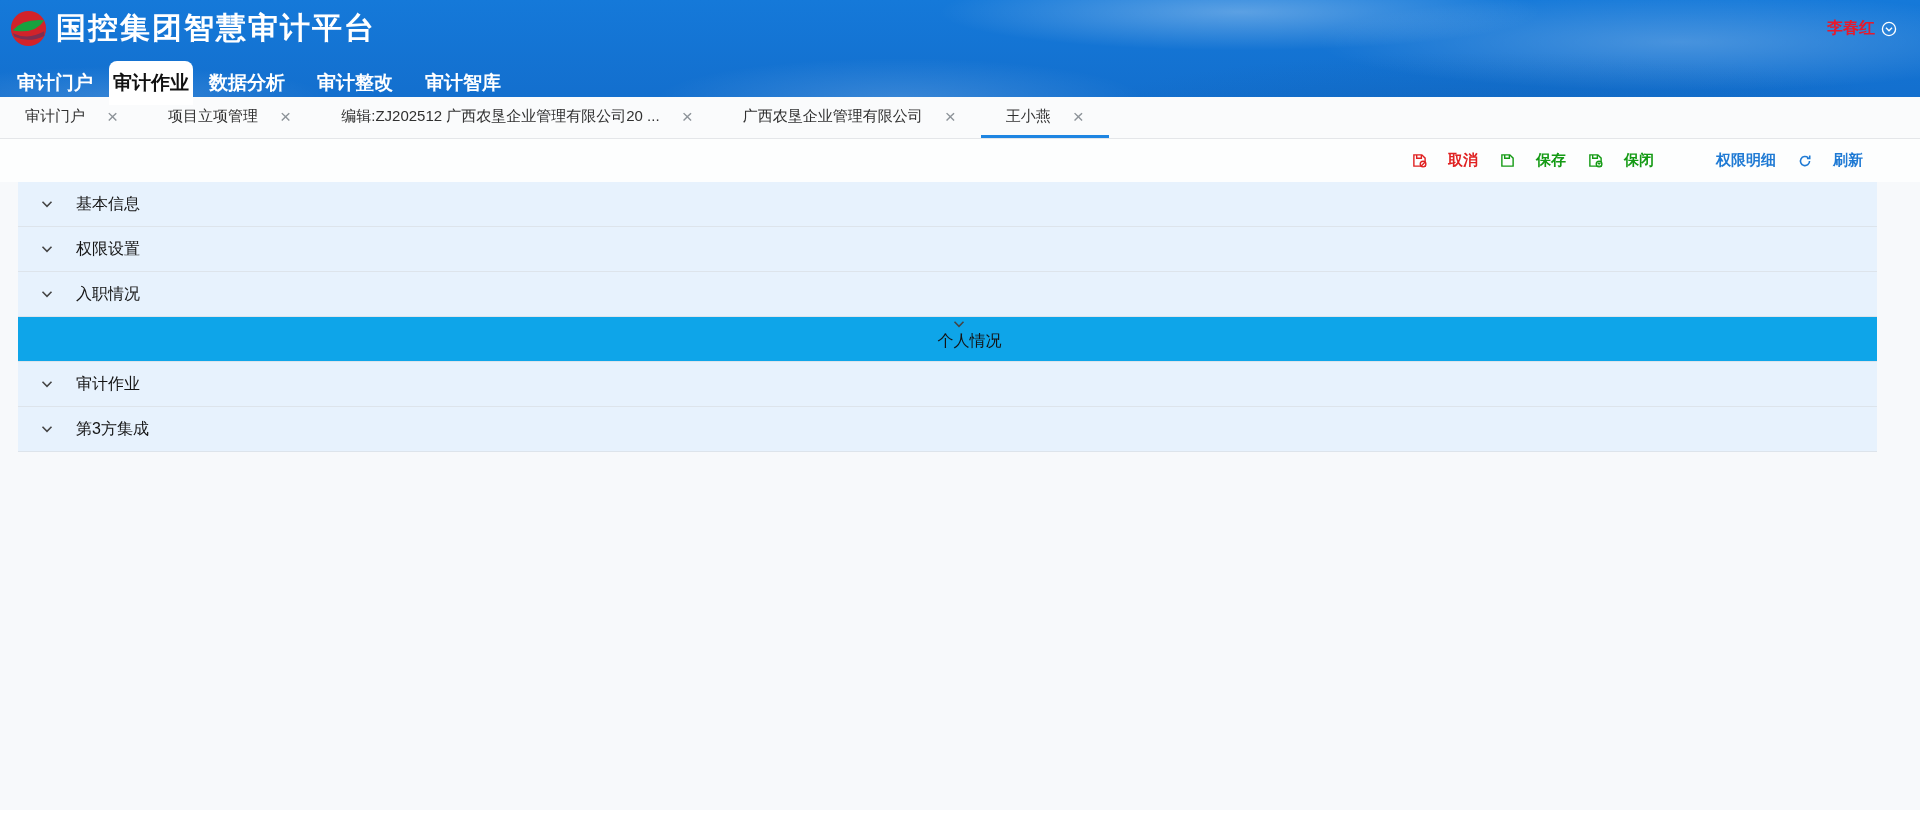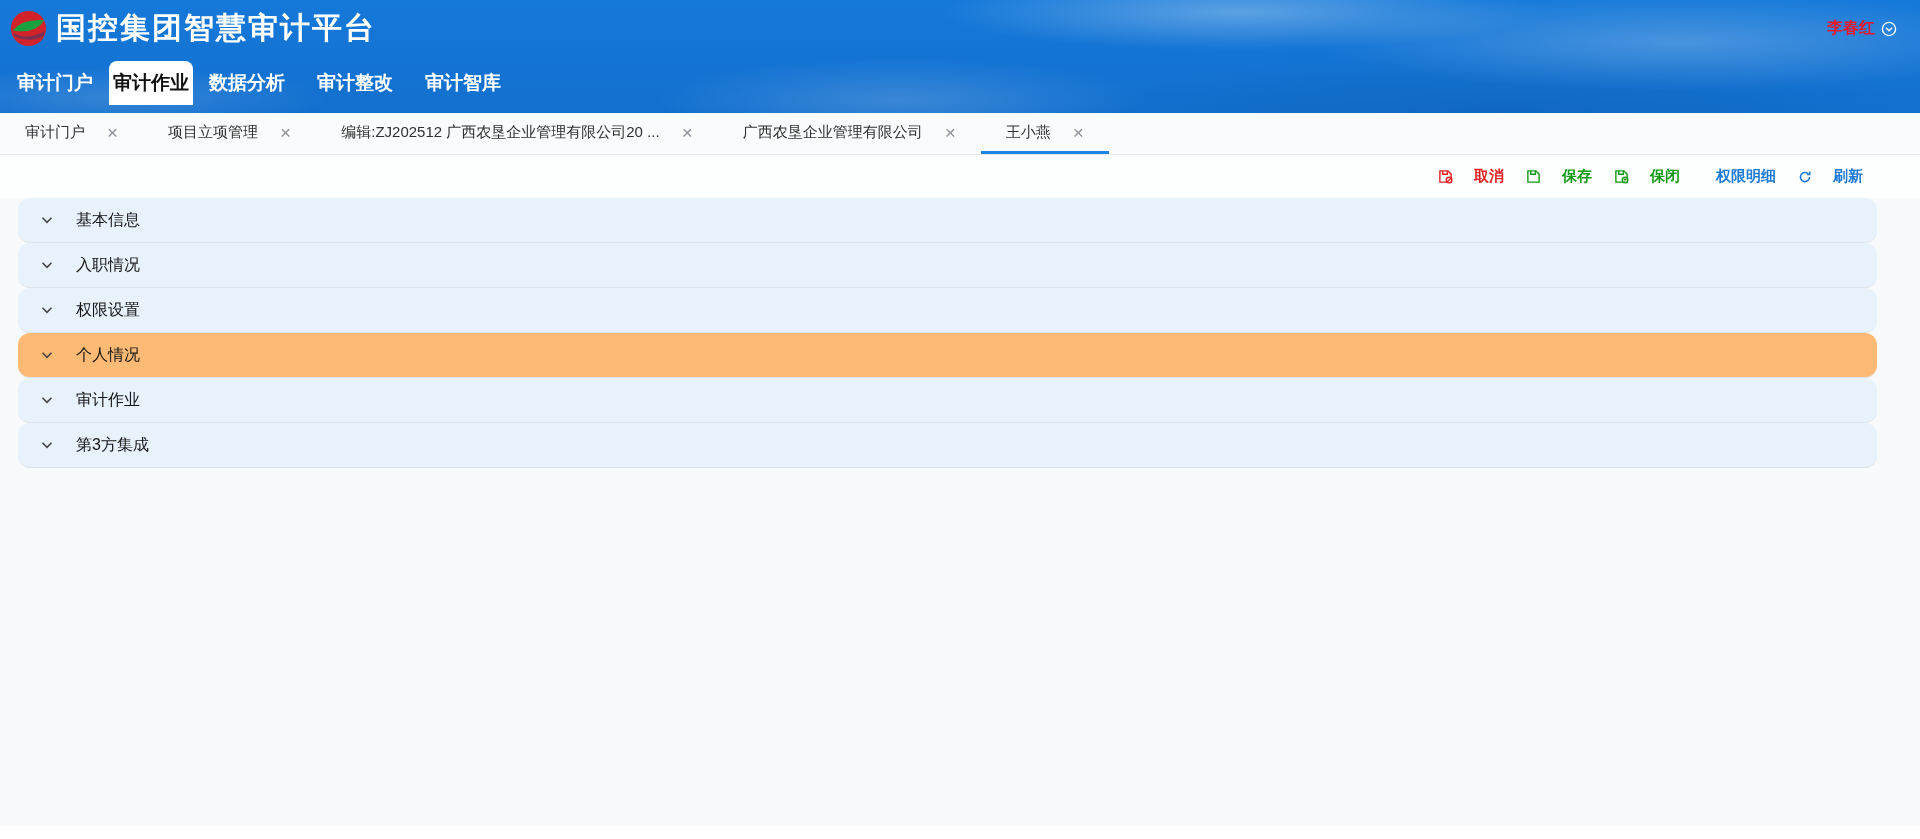--- a/index.html
+++ b/index.html
@@ -1,21 +1,21 @@
 <!DOCTYPE html>
 <html><head>
 <meta charset="utf-8">
 <style>
   * { box-sizing: border-box; margin: 0; padding: 0; }
   html,body { width: 1920px; height: 839px; background: #fff; overflow: hidden;
     font-family: "Liberation Sans", "DejaVu Sans", sans-serif; }
 
   
   .top-chrome {
-    height: 113px; position: relative;
+    height: 97px; position: relative;
     background:
       radial-gradient(ellipse 430px 55px at 1240px 12px, rgba(255,255,255,.30), transparent 70%),
       radial-gradient(ellipse 520px 70px at 1680px 42px, rgba(255,255,255,.22), transparent 70%),
       radial-gradient(ellipse 350px 60px at 900px 100px, rgba(255,255,255,.16), transparent 70%),
       radial-gradient(ellipse 300px 45px at 120px 98px, rgba(255,255,255,.14), transparent 70%),
       radial-gradient(ellipse 600px 90px at 1500px 115px, rgba(13,90,170,.35), transparent 70%),
       linear-gradient(#1579d9, #136fce);
   }
   .titlebar { height: 57px; display: flex; align-items: center; padding: 0 23px 0 10px; }
   .logo { width: 37px; height: 37px; flex: 0 0 auto; }
@@ -44,27 +44,27 @@
   
   .toolbar { height: 43px; background: #fdfefe; display: flex; align-items: center;
     justify-content: flex-end; gap: 22px; padding-right: 57px; }
   .tool-btn { display: inline-flex; align-items: center; gap: 21px; font-size: 15px;
     font-weight: 600; cursor: pointer; background: none; border: none;
     font-family: inherit; }
   .tool-btn svg { display: block; }
   .tool-btn.red { color: #e02121; }
   .tool-btn.green { color: #149a14; }
   .tool-btn.blue { color: #1f7ad4; }
-  .tool-btn.perm { margin-left: 14px; font-family: Liberation Serif, serif; }
+  .tool-btn.perm { margin-left: 40px; font-family: Liberation Serif, serif; }
 
   
   .content { height: 628px; background: #f7f9fb; padding: 0 43px 0 18px; }
   .acc-row { height: 45px; background: #e7f2fd; display: flex; align-items: center;
-    padding-left: 22px; border-bottom: 1px solid #dde4eb; cursor: pointer; border-radius: 12px; }
-  .acc-row.light { background: #fdba74; }
+    padding-left: 22px; border-bottom: 1px solid #dde4eb; cursor: pointer; }
+  .acc-row.light { background: #0ea5e9; flex-direction: column; }
   .acc-chevron { width: 14px; height: 14px; flex: 0 0 auto; }
   .acc-label { font-size: 16px; color: #141414; margin-left: 22px; }
 </style>
 </head>
 <body>
 
 <div class="top-chrome">
   <div class="titlebar">
     <svg class="logo" viewBox="0 0 40 40">
       <circle cx="20" cy="20" r="19" fill="#d2232a"></circle>
@@ -154,27 +154,27 @@
   <div class="acc-row">
     <svg class="acc-chevron" viewBox="0 0 14 14" fill="none" stroke="#454545" stroke-width="1.6">
         <path d="M2.5 4.8 L7 9.3 L11.5 4.8"></path>
       </svg>
     <span class="acc-label">基本信息</span>
   </div>
   <div class="acc-row">
     <svg class="acc-chevron" viewBox="0 0 14 14" fill="none" stroke="#454545" stroke-width="1.6">
         <path d="M2.5 4.8 L7 9.3 L11.5 4.8"></path>
       </svg>
-    <span class="acc-label">入职情况</span>
+    <span class="acc-label">权限设置</span>
   </div>
   <div class="acc-row">
     <svg class="acc-chevron" viewBox="0 0 14 14" fill="none" stroke="#454545" stroke-width="1.6">
         <path d="M2.5 4.8 L7 9.3 L11.5 4.8"></path>
       </svg>
-    <span class="acc-label">权限设置</span>
+    <span class="acc-label">入职情况</span>
   </div>
   <div class="acc-row light">
     <svg class="acc-chevron" viewBox="0 0 14 14" fill="none" stroke="#454545" stroke-width="1.6">
         <path d="M2.5 4.8 L7 9.3 L11.5 4.8"></path>
       </svg>
     <span class="acc-label">个人情况</span>
   </div>
   <div class="acc-row">
     <svg class="acc-chevron" viewBox="0 0 14 14" fill="none" stroke="#454545" stroke-width="1.6">
         <path d="M2.5 4.8 L7 9.3 L11.5 4.8"></path>

